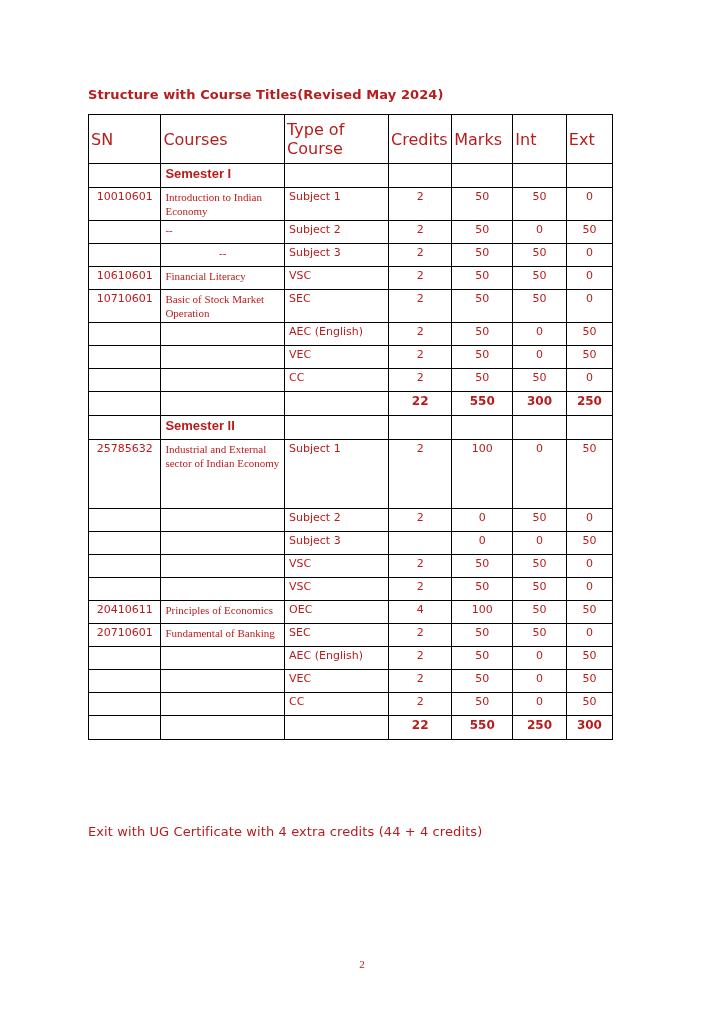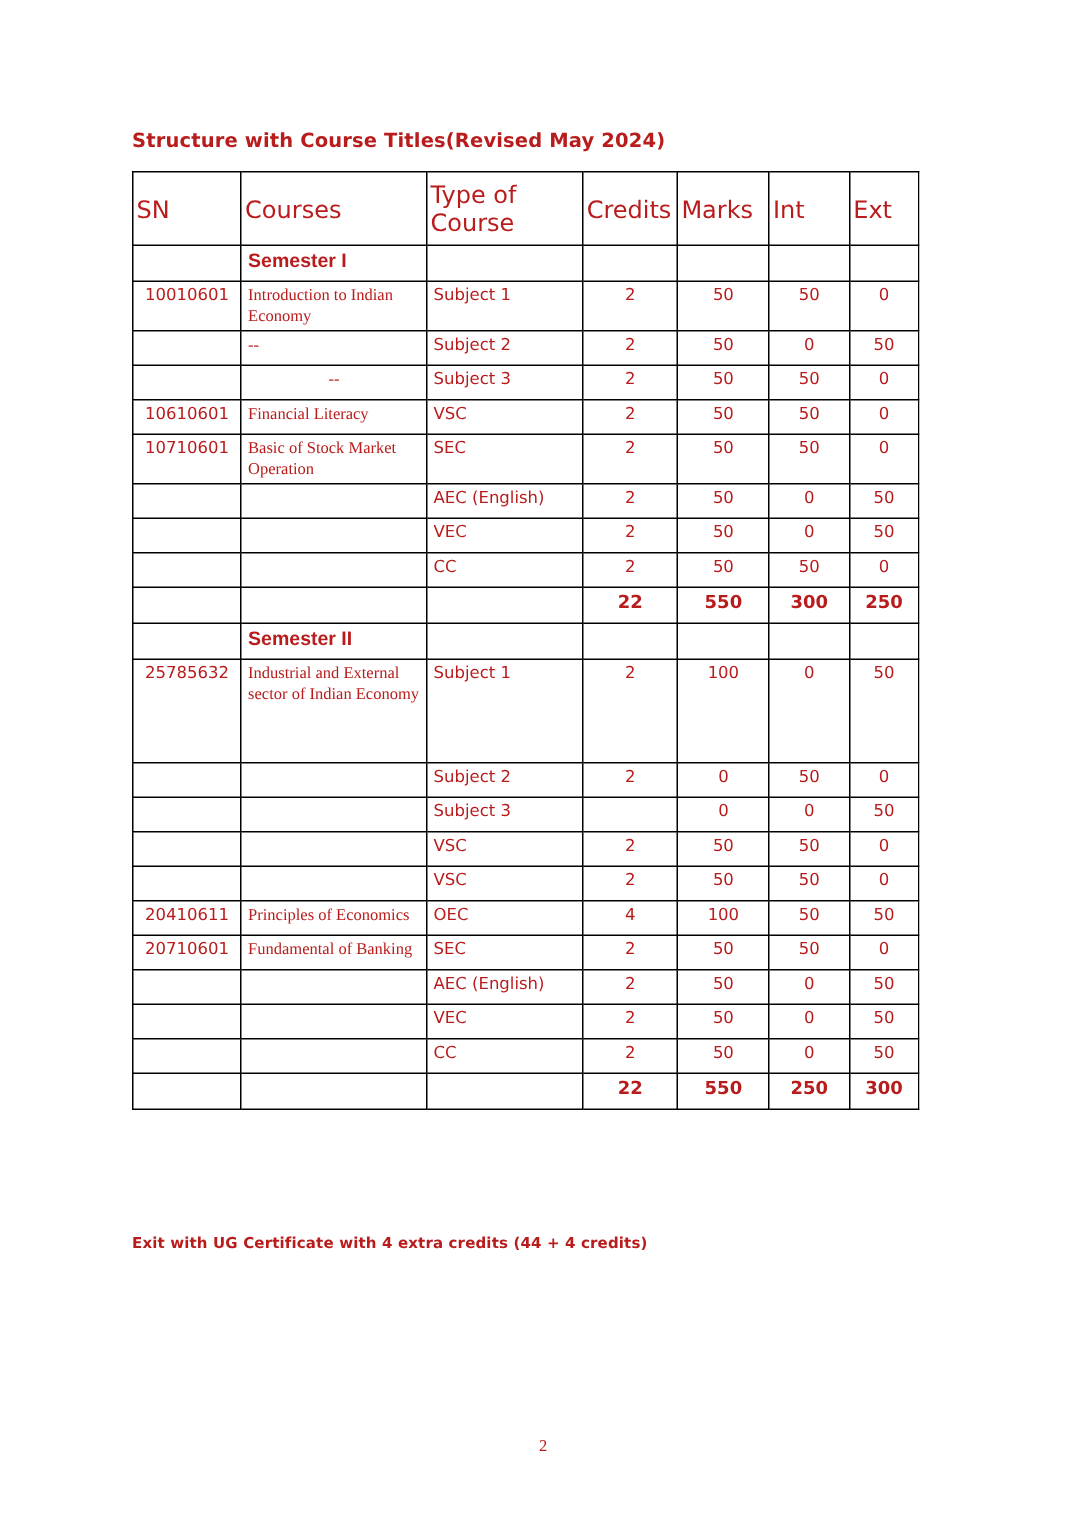--- a/index.html
+++ b/index.html
@@ -77,22 +77,22 @@
     font-weight: bold;
     font-size: 12px;
     height: 19px;
   }
   
   tr.tall td { height: 64px; }
   .doc-footer {
     position: absolute;
     left: 88px;
     top: 824px;
-    font-size: 10px;
-    font-weight: bold;
+    font-size: 13px;
+    font-weight: normal;
     letter-spacing: 0.1px;
   }
   .page-number {
     position: absolute;
     left: 0;
     top: 958px;
     width: 724px;
     text-align: center;
     font-family: "Liberation Serif", serif;
     font-size: 11px;

